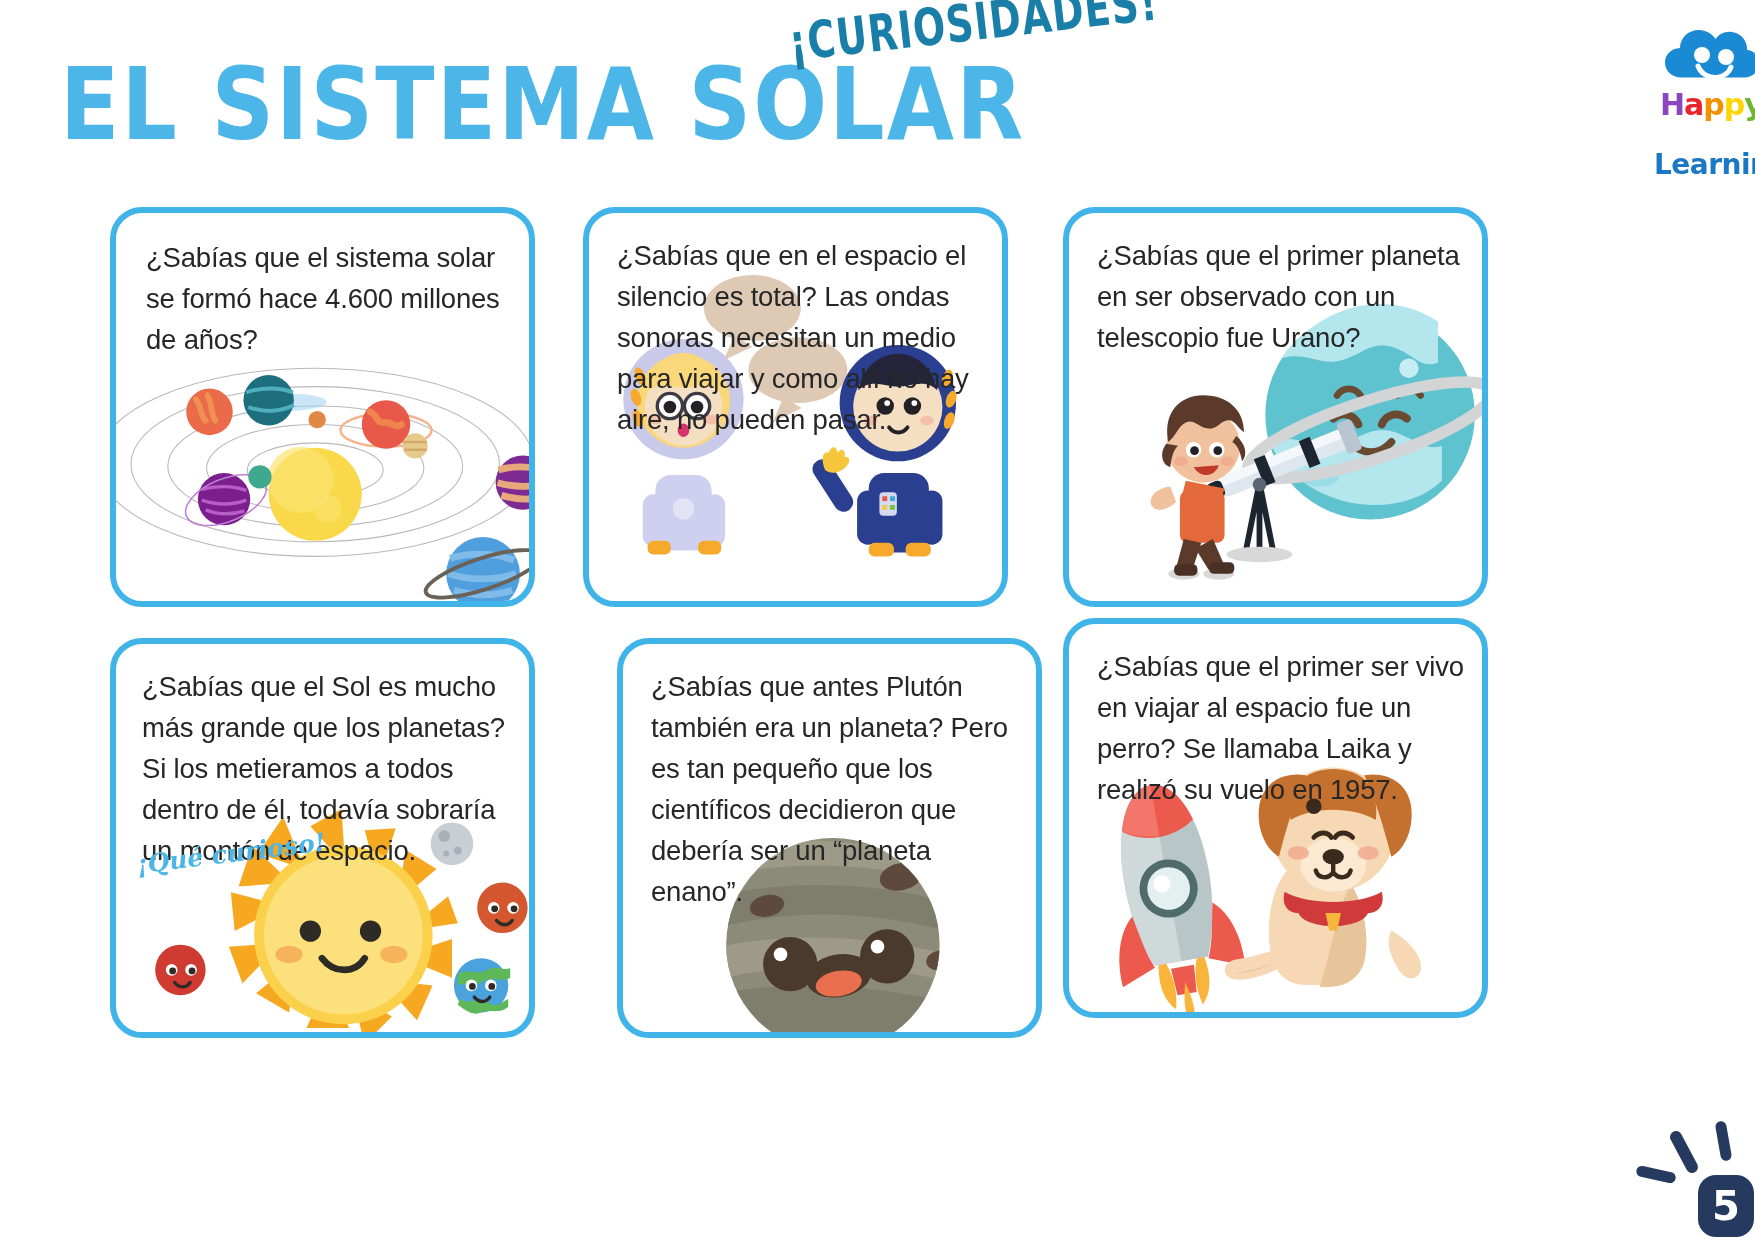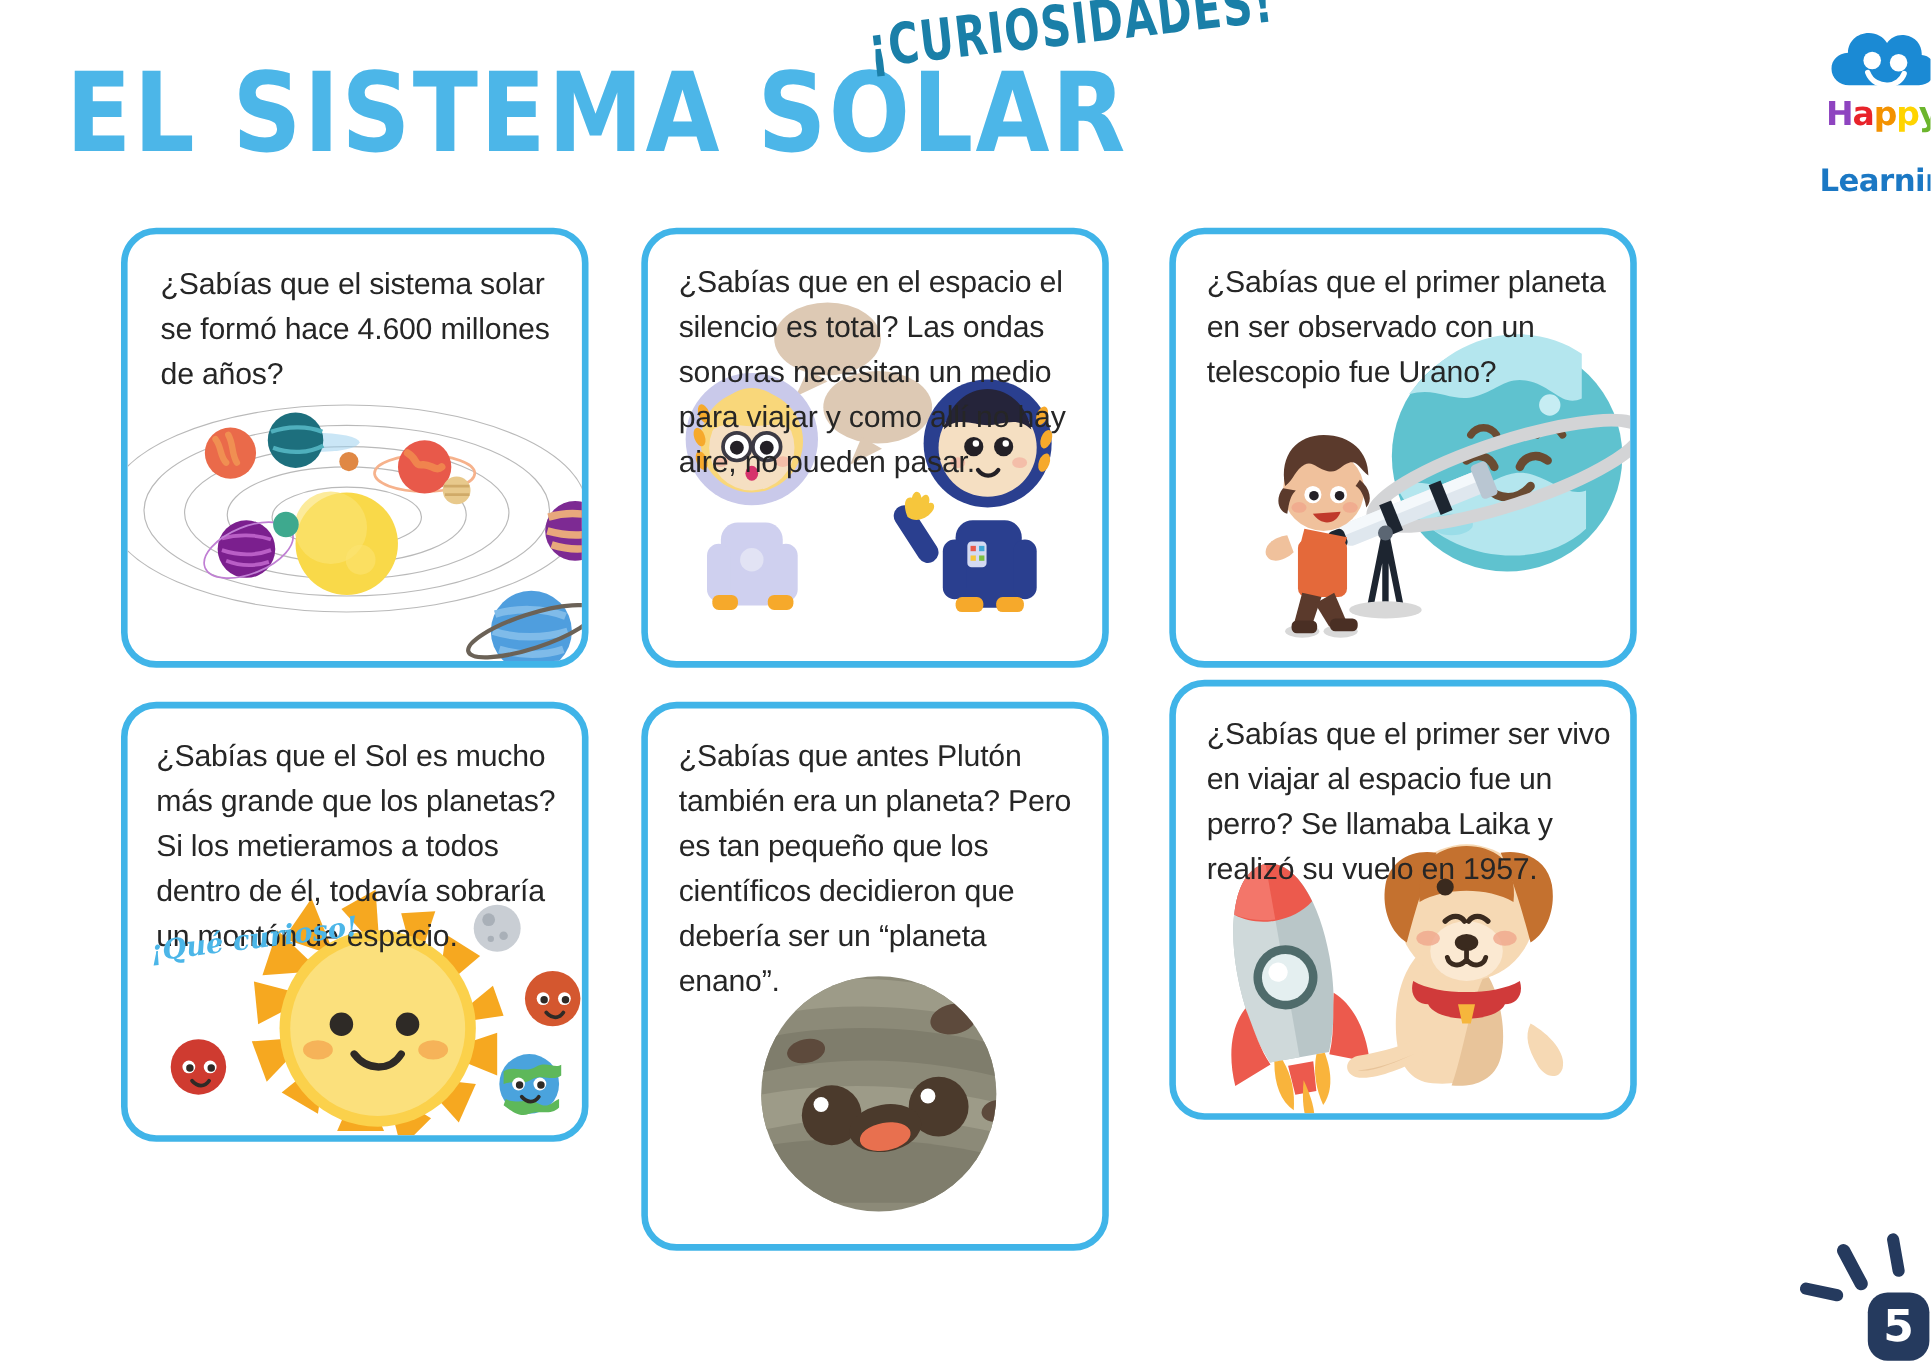--- a/index.html
+++ b/index.html
@@ -321,21 +321,21 @@
       <circle cx="366" cy="352" r="6" fill="#fff"></circle>
       <circle cx="386" cy="352" r="6" fill="#fff"></circle>
       <circle cx="367" cy="353" r="3.5" fill="#2e2a26"></circle>
       <circle cx="387" cy="353" r="3.5" fill="#2e2a26"></circle>
       <path d="M369 364c5 6 12 6 16 0" stroke="#2e2a26" stroke-width="3.5" fill="none" stroke-linecap="round"></path>
     </svg>
     <div class="card-text" style="left:26px;top:22px;width:385px;">¿Sabías que el Sol es mucho más grande que los planetas? Si los metieramos a todos dentro de él, todavía sobraría un montón de espacio.</div>
     <div class="curioso" style="left:20px;top:195px;">¡Qué curioso!</div>
   </div>
 
-  <div class="card" style="left:583px;top:638px;width:425px;height:499px;">
+  <div class="card" style="left:617px;top:638px;width:425px;height:400px;">
     <svg class="art" viewBox="0 0 425 400">
       <defs>
         <clipPath id="plutoClip">
             <circle cx="216" cy="310" r="110"></circle>
           </clipPath>
       </defs>
       <circle cx="216" cy="310" r="110" fill="#8c8a78"></circle>
       <g clip-path="url(#plutoClip)">
         <path d="M90 216c70-22 150-16 252 6v26c-90-24-176-26-252-6z" fill="#9d9b88"></path>
         <path d="M90 262c76-20 166-18 252 6v30c-92-26-178-24-252-4z" fill="#7f7d6c"></path>

